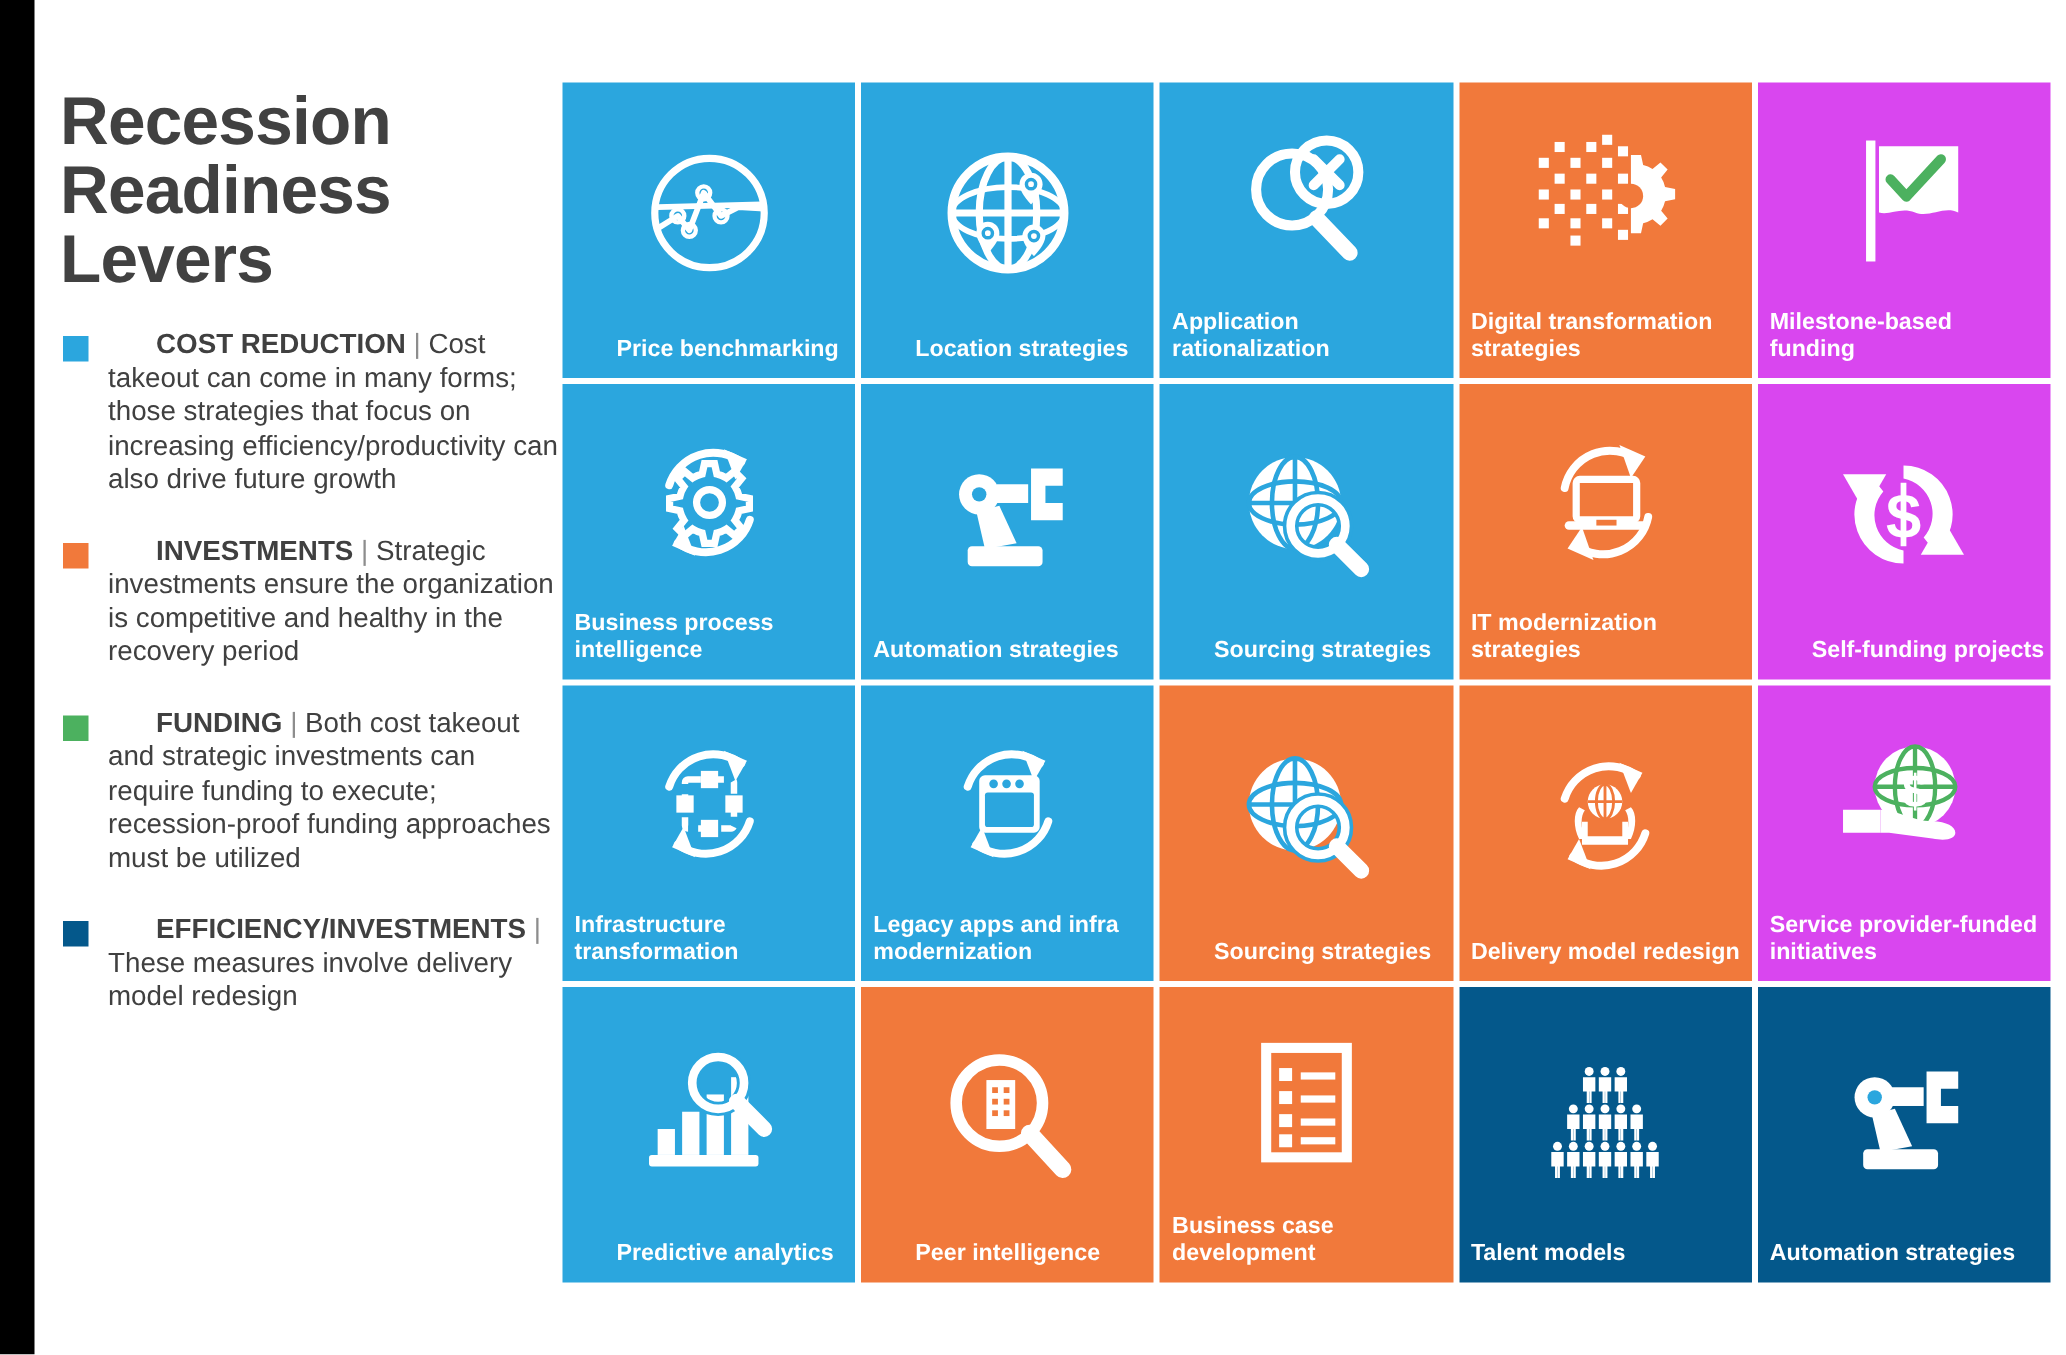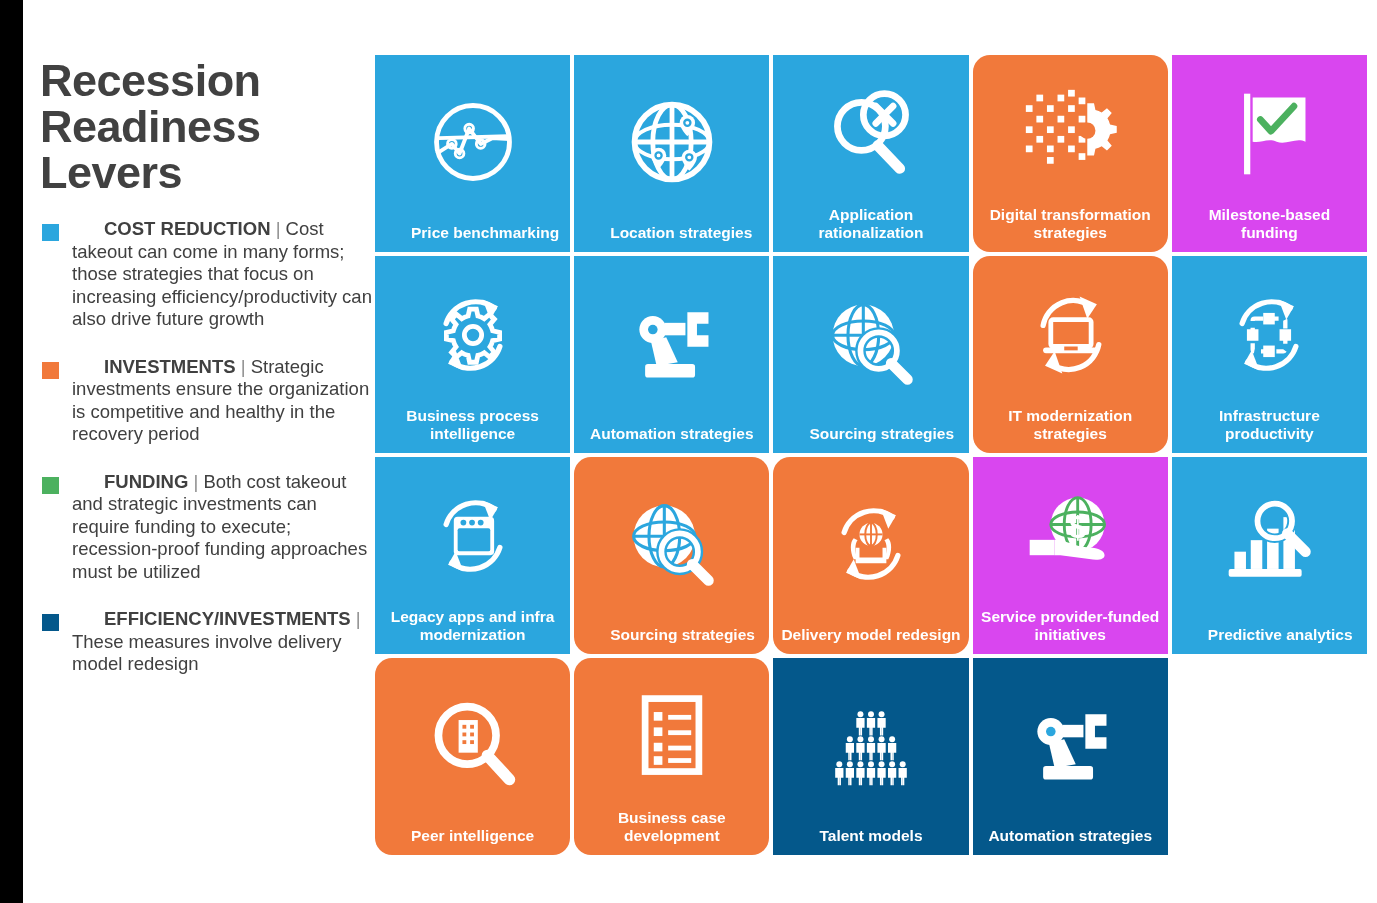--- a/index.html
+++ b/index.html
@@ -55,25 +55,24 @@
     padding-top:6px;
   }
   .tile svg { display:block; }
   .tile .label {
     width:100%;
     color:#ffffff;
     font-size:15.5px;
     font-weight:bold;
     line-height:17.5px;
     padding:0 8px 11px 8px;
-    text-align:center;
   }
   .tile .label.align-left { text-align:left; padding-left:14px;margin-left:44px; }
   .c-blue  { background:#2ba6de; }
-  .c-orange{ background:#f1793b;border-radius:17px; }
+  .c-orange{ background:#f1793b; }
   .c-green { background:#d946ef; }
   .c-navy  { background:#04588b; }
 </style>
 </head>
 <body>
 
 <div id="page">
 
   <div class="edge-bar"></div>
 
@@ -243,39 +242,52 @@
             <path d="M60 10 L78 18 L68 33 Z" fill="#fff"></path>
             <path d="M80 60 A32 32 0 0 1 30 80" fill="none" stroke="#fff" stroke-width="5.5" stroke-linecap="round"></path>
             <path d="M42 90 L24 82 L34 67 Z" fill="#fff"></path>
             <rect x="30" y="34" width="42" height="28" rx="2.5" fill="none" stroke="#fff" stroke-width="5"></rect>
             <rect x="22" y="63" width="58" height="6" rx="3" fill="#fff"></rect>
             <rect x="44" y="62" width="14" height="4" fill="#f1793b"></rect>
           </svg>
         </div>
         <div class="label">IT modernization strategies</div>
       </div>
+      <div class="tile c-green">
+        <div class="icon-wrap">
+          <svg viewBox="0 0 100 100" width="96" height="96" aria-hidden="true">
+            <path d="M50 16 A34 34 0 0 1 72 76 L64 66 A25 25 0 0 0 50 25 Z" fill="#fff"></path>
+            <path d="M62 52 L92 52 L77 78 Z" fill="#fff" transform="rotate(180 77 65)"></path>
+            <path d="M50 84 A34 34 0 0 1 28 24 L36 34 A25 25 0 0 0 50 75 Z" fill="#fff"></path>
+            <path d="M8 48 L38 48 L23 22 Z" fill="#fff" transform="rotate(180 23 35)"></path>
+            <text x="50" y="66" font-family="Liberation Sans, sans-serif" font-size="44" font-weight="bold" fill="#fff" text-anchor="middle">$</text>
+            <path d="M50 28 V72" stroke="#fff" stroke-width="4"></path>
+          </svg>
+        </div>
+        <div class="label align-left">Self-funding projects</div>
+      </div>
       <div class="tile c-blue">
         <div class="icon-wrap">
           <svg viewBox="0 0 100 100" width="96" height="96" aria-hidden="true">
             <path d="M22 38 A32 32 0 0 1 72 22" fill="none" stroke="#fff" stroke-width="5.5" stroke-linecap="round"></path>
             <path d="M60 13 L76 20 L68 34 Z" fill="#fff"></path>
             <path d="M78 62 A32 32 0 0 1 28 78" fill="none" stroke="#fff" stroke-width="5.5" stroke-linecap="round"></path>
             <path d="M40 87 L24 80 L32 66 Z" fill="#fff"></path>
             <g fill="none" stroke="#fff" stroke-width="4.5" stroke-dasharray="9 7">
               <rect x="33" y="33" width="34" height="34" rx="2"></rect>
             </g>
             <g fill="#fff">
               <rect x="44" y="27" width="12" height="12"></rect>
               <rect x="44" y="61" width="12" height="12"></rect>
               <rect x="27" y="44" width="12" height="12"></rect>
               <rect x="61" y="44" width="12" height="12"></rect>
             </g>
           </svg>
         </div>
-        <div class="label">Infrastructure productivity</div>
+        <div class="label">Infrastructure transformation</div>
       </div>
       <div class="tile c-blue">
         <div class="icon-wrap">
           <svg viewBox="0 0 100 100" width="96" height="96" aria-hidden="true">
             <path d="M22 38 A32 32 0 0 1 72 22" fill="none" stroke="#fff" stroke-width="5.5" stroke-linecap="round"></path>
             <path d="M60 13 L76 20 L68 34 Z" fill="#fff"></path>
             <path d="M78 62 A32 32 0 0 1 28 78" fill="none" stroke="#fff" stroke-width="5.5" stroke-linecap="round"></path>
             <path d="M40 87 L24 80 L32 66 Z" fill="#fff"></path>
             <rect x="30" y="30" width="42" height="40" rx="4" fill="#fff"></rect>
             <rect x="34" y="42" width="34" height="24" rx="2" fill="#2ba6de"></rect>

